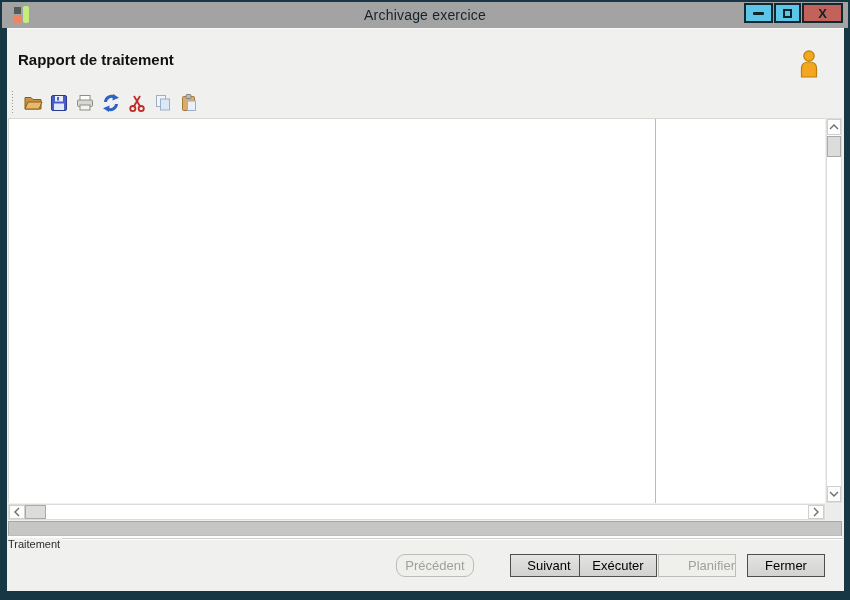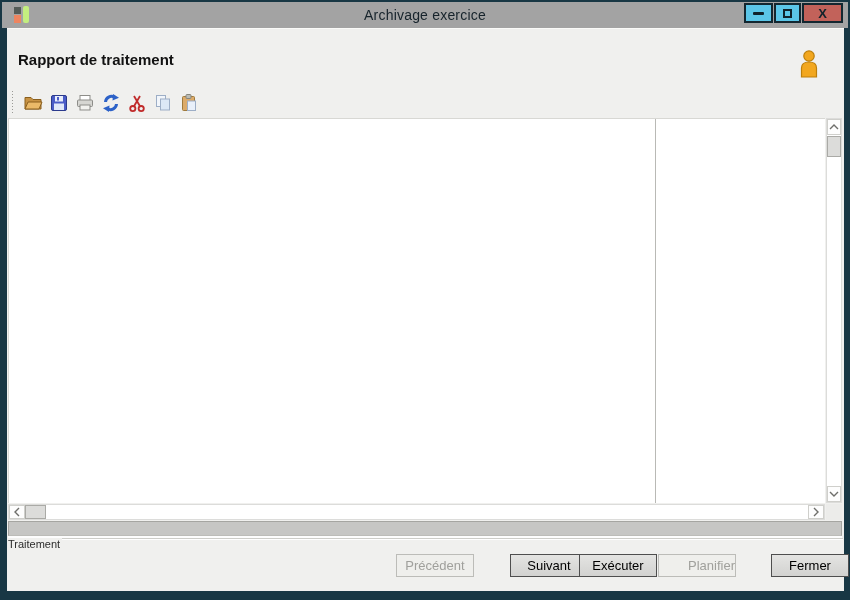--- a/index.html
+++ b/index.html
@@ -111,25 +111,25 @@
   
   .btn {
     position:absolute; top:525px; width:78px; height:23px;
     font-family:"Liberation Sans", sans-serif; font-size:13px;
     background:linear-gradient(#e4e4e2, #d2d2d0);
     border:1px solid #4e4e4e; color:#000; cursor:default;
   }
   .btn.disabled {
     background:#efefec; border:1px solid #bcbcb8; color:#a0a09c;
   }
-  .b-prev { left:389px; }
+  .b-prev { left:389px;border-radius:9px; }
   .b-next { left:475px;margin-left:28px; }
   .b-exec { left:572px; }
   .b-plan { left:651px;text-align:right; }
-  .b-close { left:764px; }
+  .b-close { left:740px; }
 </style>
 </head>
 <body>
 
 <div class="window">
 
   <div class="titlebar">
     <div class="app-icon">
       <span class="sq1"></span>
         <span class="sq2"></span>

